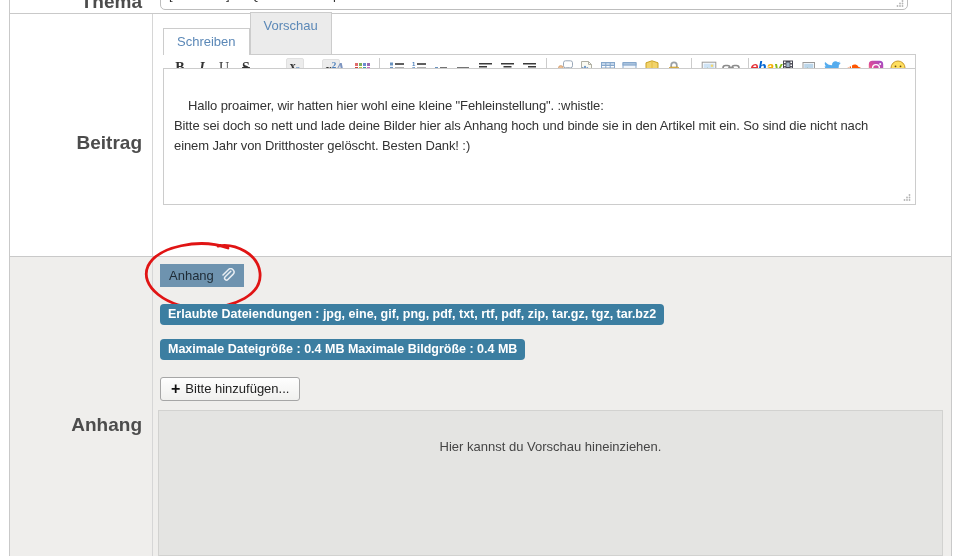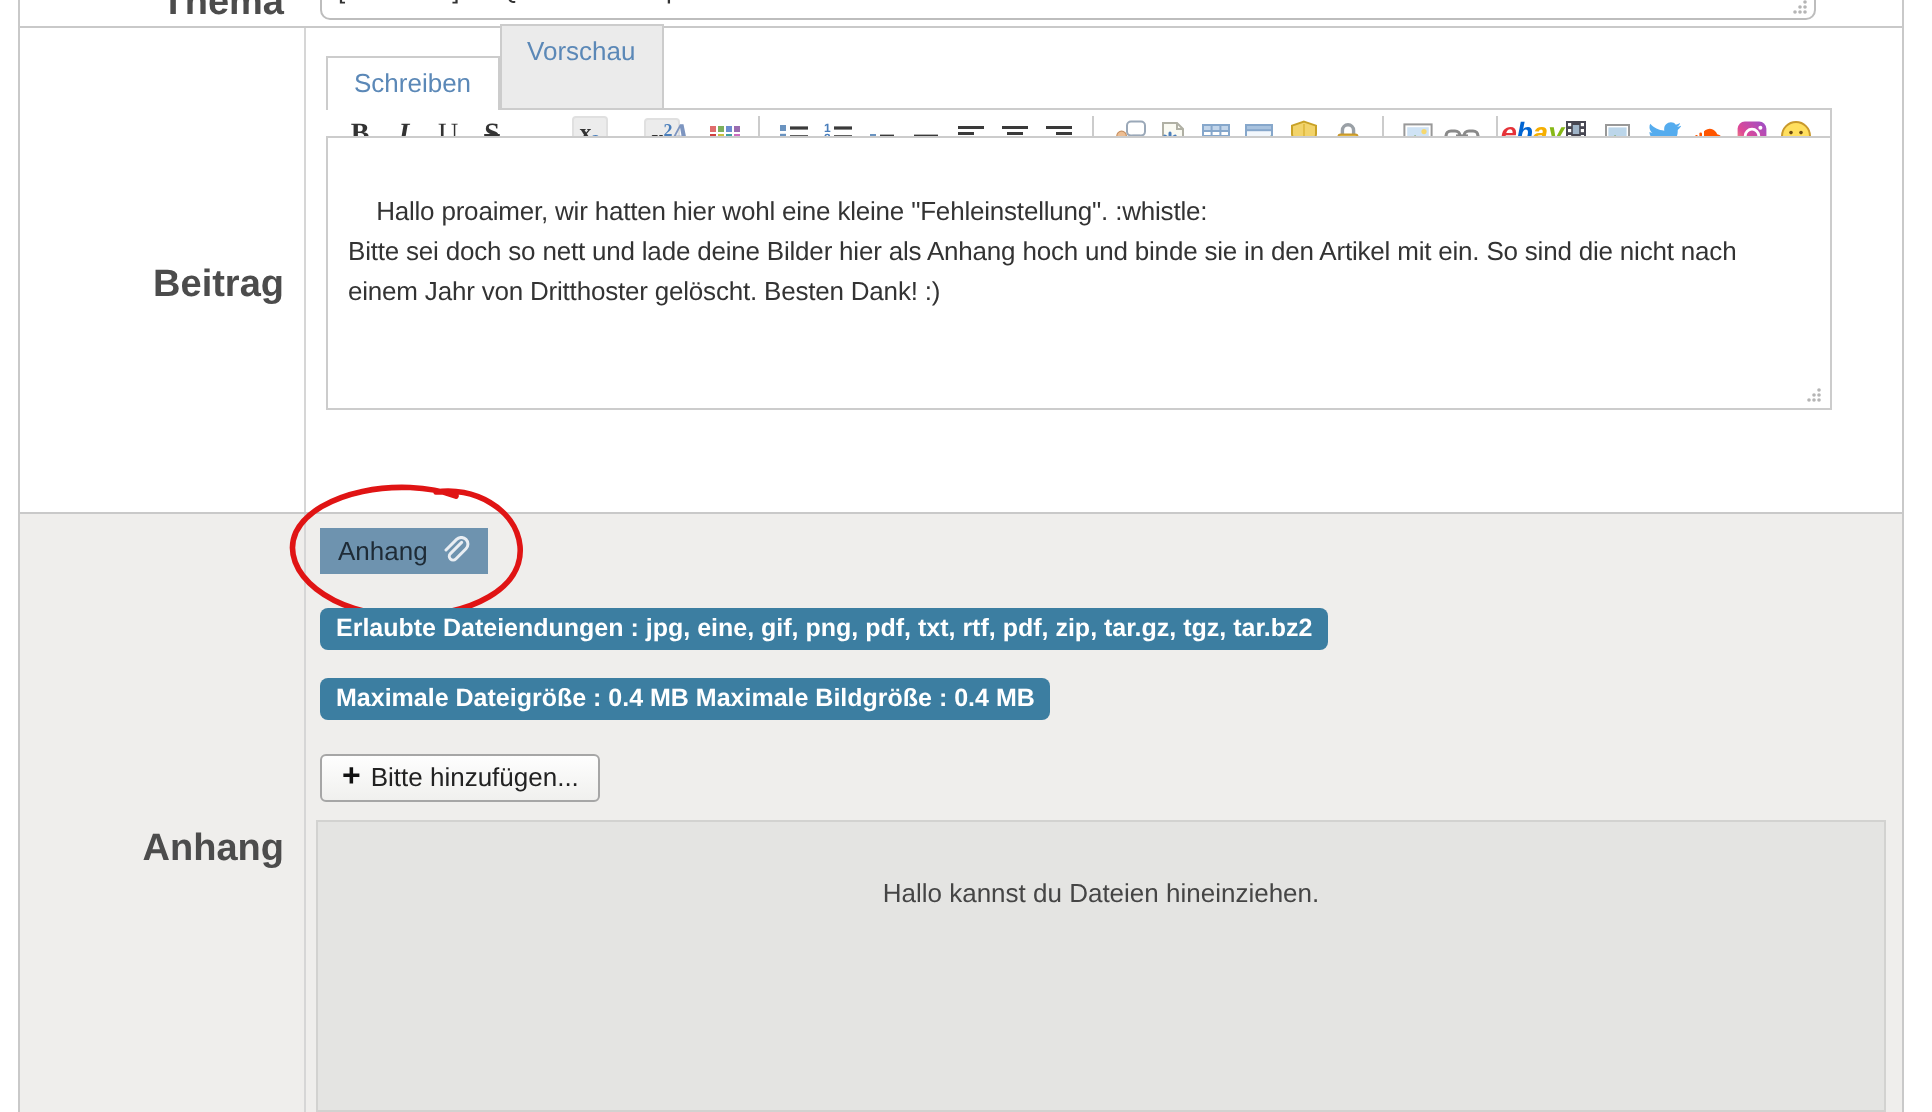--- a/index.html
+++ b/index.html
@@ -361,16 +361,16 @@
 
   <div class="badge" style="top:304px;">Erlaubte Dateiendungen : jpg, eine, gif, png, pdf, txt, rtf, pdf, zip, tar.gz, tgz, tar.bz2</div>
   <div class="badge" style="top:339px;">Maximale Dateigröße : 0.4 MB Maximale Bildgröße : 0.4 MB</div>
 
   <div class="addfile-btn">
     <span class="plus">+</span>
     <span>Bitte hinzufügen...</span>
   </div>
 
   <div class="drop-area">
-    <span>Hallo kannst du Dateien hineinziehen.</span>
+    <span>Hier kannst du Vorschau hineinziehen.</span>
   </div>
 
 </div>
 
 </body></html>

